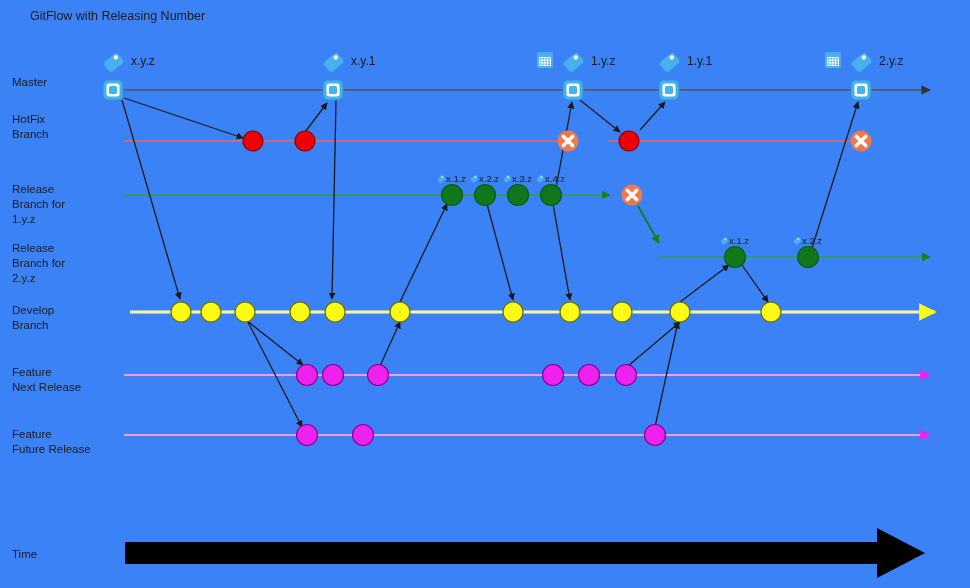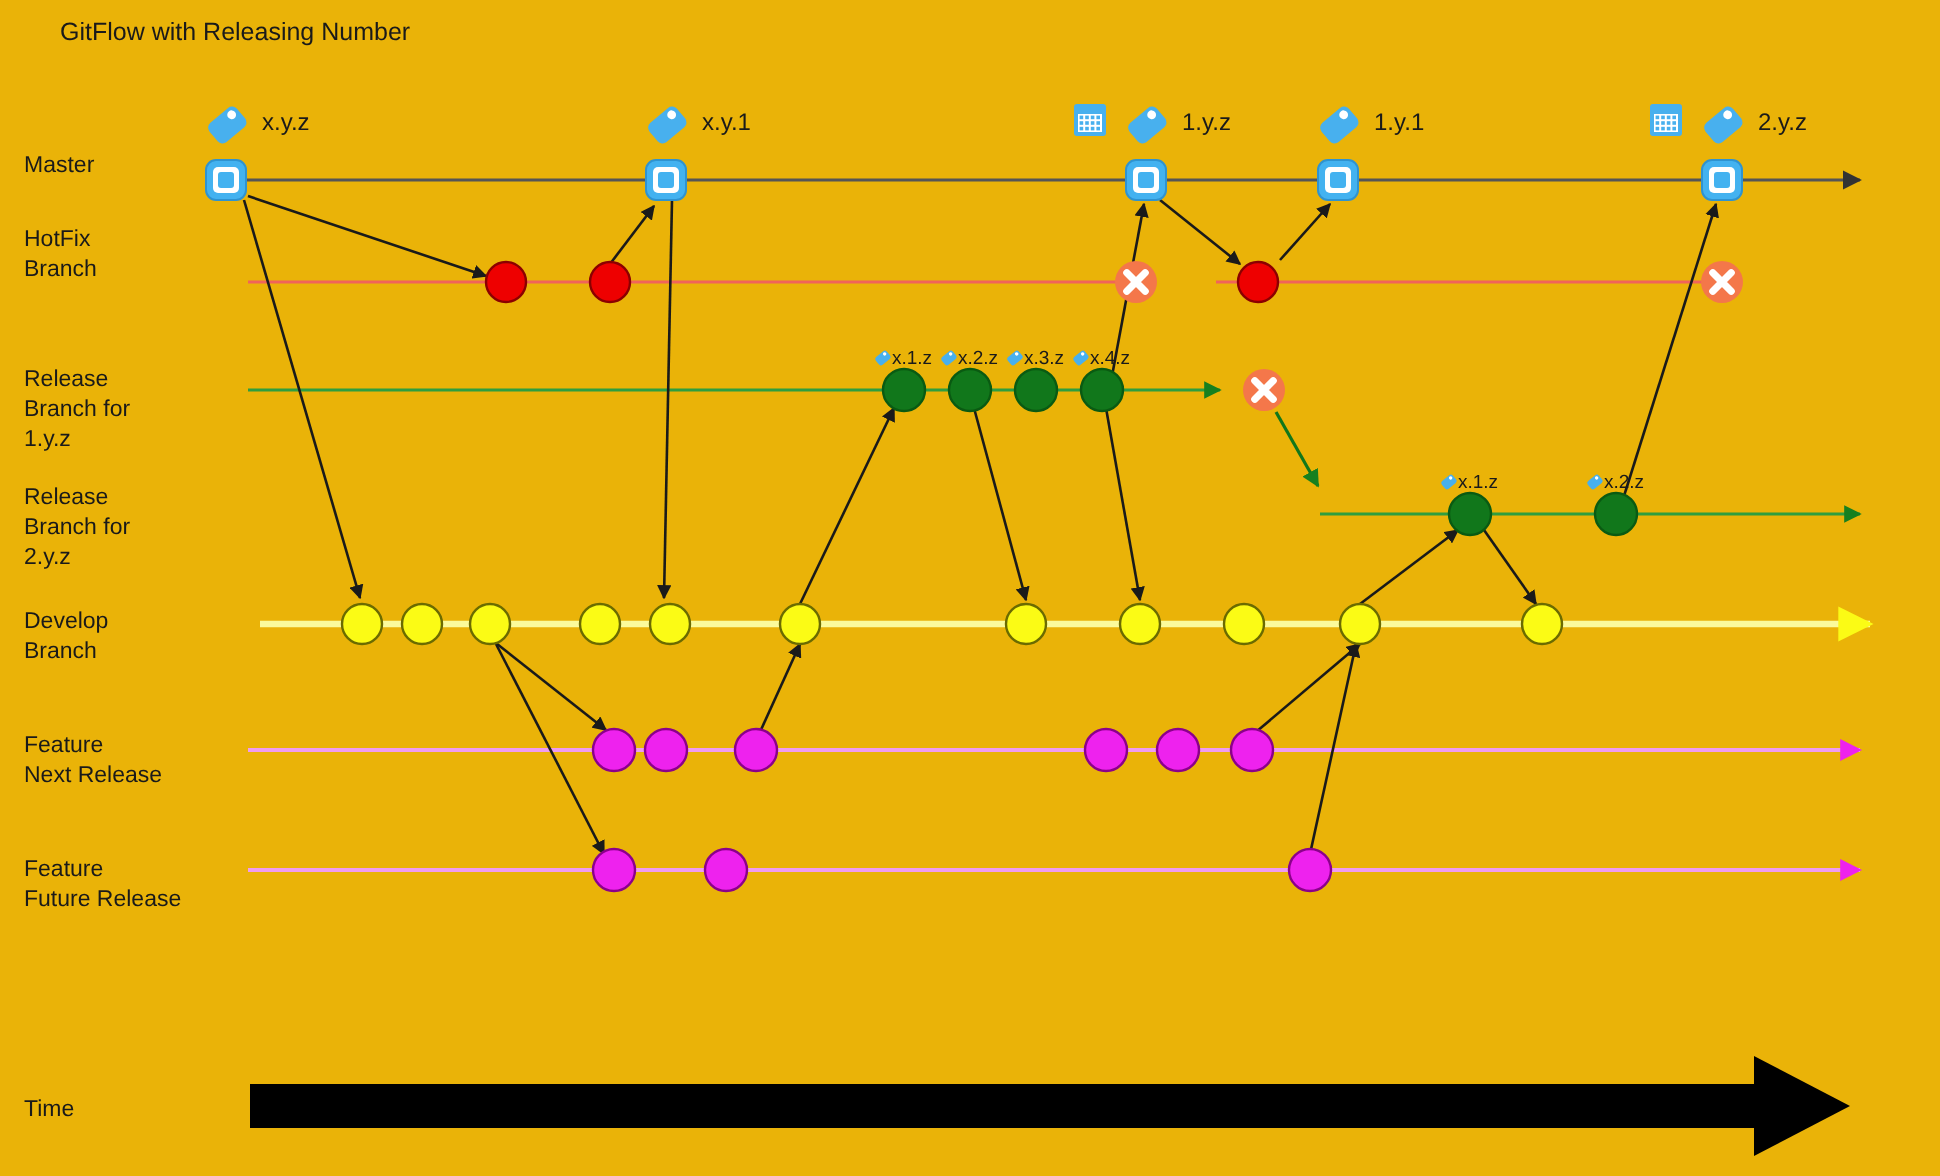--- a/index.html
+++ b/index.html
@@ -8,21 +8,21 @@
     padding: 0;
     background: #ffffff;
   }
   body {
     font-family: "Liberation Sans", sans-serif;
   }
   #stage {
     position: relative;
     width: 970px;
     height: 588px;
-    background: #eab308;
+    background: #3b82f6;
     overflow: hidden;
   }
   #diagram-svg {
     position: absolute;
     left: 0;
     top: 0;
     width: 970px;
     height: 588px;
   }
   .ttl {

